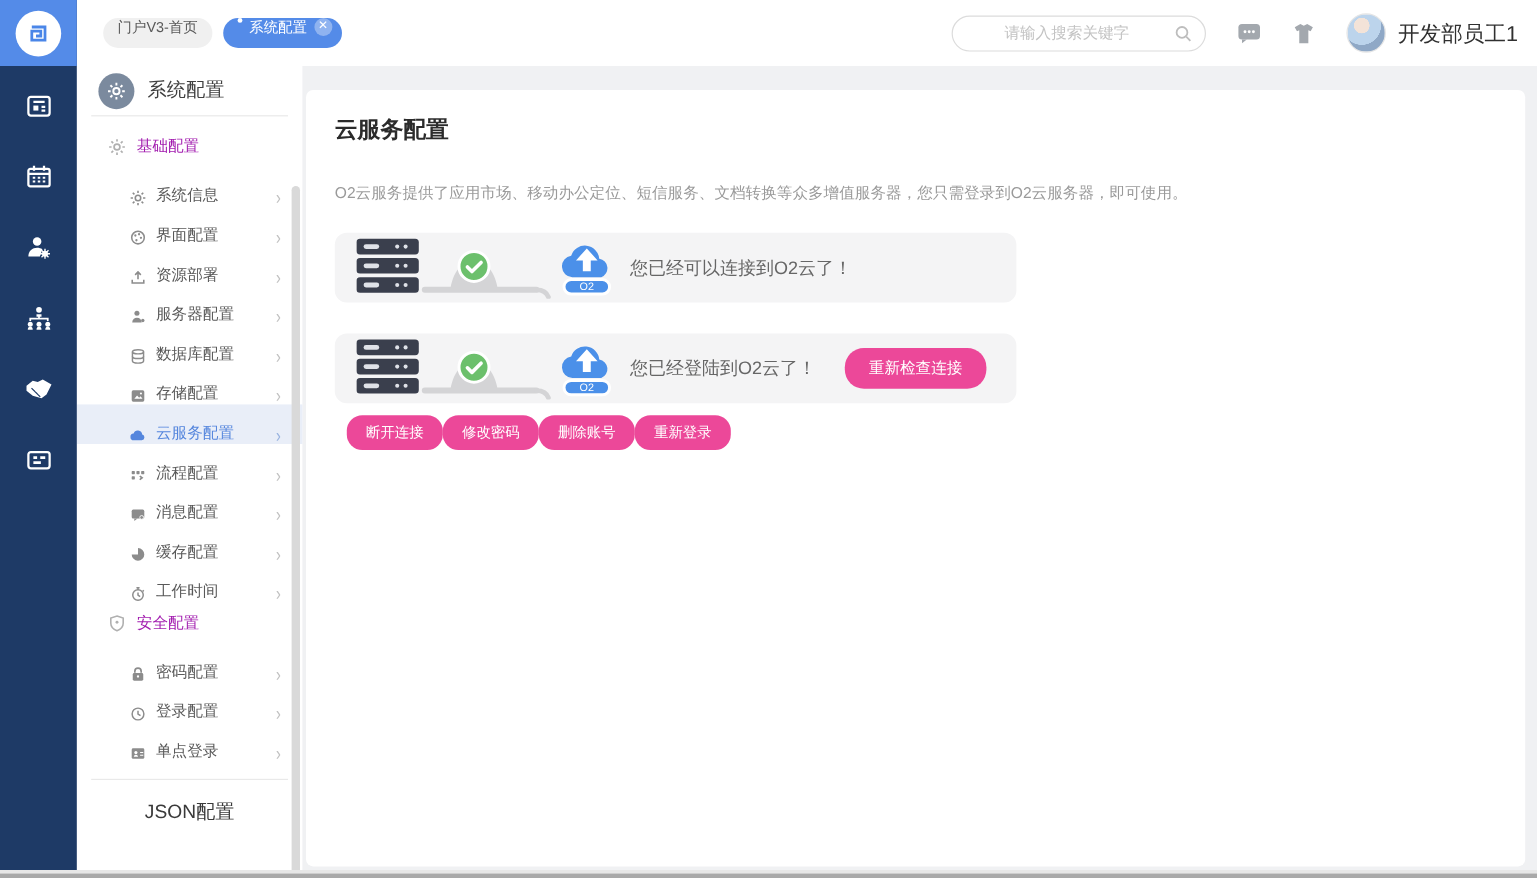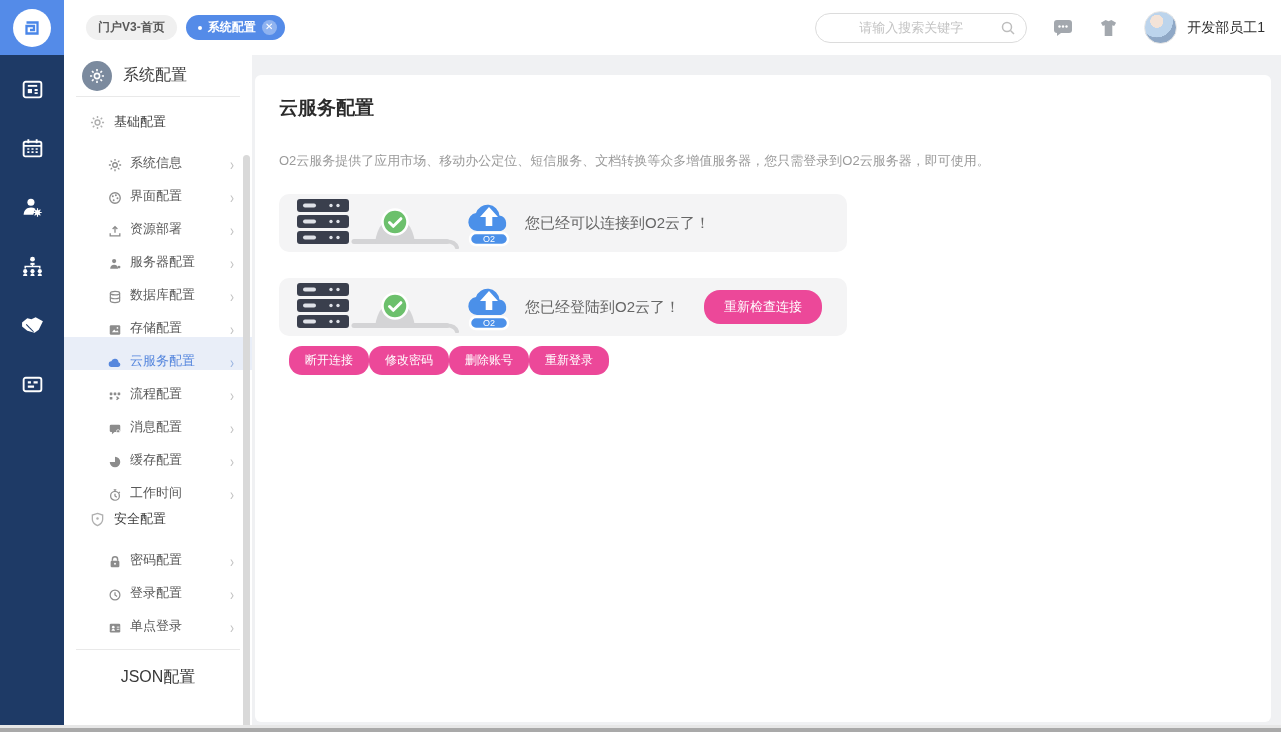--- a/index.html
+++ b/index.html
@@ -9,41 +9,41 @@
   .rail { position:absolute; left:0; top:0; width:64px; height:732px; background:#1e3a66; z-index:5; }
   .logo-box { width:64px; height:55px; background:#548be8; display:flex; align-items:center; justify-content:center; }
   .logo-circle { width:38px; height:38px; border-radius:50%; background:#fff; display:flex; align-items:center; justify-content:center; }
   .rail-items { display:flex; flex-direction:column; align-items:center; padding-top:22px; gap:31px; }
   .rail-item { width:40px; height:28px; display:flex; align-items:center; justify-content:center; cursor:pointer; }
   .rail-item svg { width:25px; height:25px; }
 
   
   .header { position:absolute; left:64px; top:0; width:1217px; height:55px; background:#fff; z-index:4; display:flex; align-items:center; }
   .tabs { display:flex; align-items:center; gap:9px; margin-left:22px; }
-  .tab { height:25px; display:flex; align-items:center; padding:0 12px; border-radius:13px; font-size:12px; color:#595959; background:#f0f0f0; cursor:pointer;font-weight:bold; }
+  .tab { height:25px; display:flex; padding:0 12px; border-radius:13px; font-size:12px; color:#595959; background:#f0f0f0; cursor:pointer; }
   .tab.active { background:#548be8; color:#fff; gap:6px; padding:0 8px 0 12px; }
   .tab .dot { width:4px; height:4px; border-radius:50%; background:#fff; }
   .tab .close { width:15px; height:15px; border-radius:50%; background:rgba(255,255,255,.35); color:#fff; font-size:10px; line-height:14px; text-align:center; }
   .header-right { margin-left:auto; display:flex; align-items:center; margin-right:16px; }
   .search-wrap { position:relative; width:212px; height:30px; }
   .search-wrap input { width:100%; height:100%; border:1px solid #dcdcdc; border-radius:16px; padding:0 34px 0 14px; font-size:13px; color:#555; outline:none; font-family:inherit;text-align:center; }
   .search-wrap input::placeholder { color:#c3c3c3; }
   .search-icon { position:absolute; right:11px; top:7px; }
   .hicon { margin-left:26px; cursor:pointer; display:flex; }
   .avatar { width:33px; height:33px; border-radius:50%; margin-left:26px; cursor:pointer;
             background:radial-gradient(circle at 38% 30%, #f3e3d8 0 22%, #bcd4ec 23% 55%, #8fa8c6 56% 100%); border:1px solid #e5e5e5; }
-  .username { font-size:14px; color:#303030; margin-left:10px; cursor:pointer; }
+  .username { font-size:18px; color:#303030; margin-left:10px; cursor:pointer; }
 
   
   .sidebar { position:absolute; left:64px; top:55px; width:188px; height:677px; background:#fff; z-index:3; }
   .sb-head { height:42px; margin:0 12px; display:flex; align-items:center; gap:11px; border-bottom:1px solid #e9e9e9; padding-left:6px; }
   .sb-head-circle { width:30px; height:30px; border-radius:50%; background:#7b8a9e; display:flex; align-items:center; justify-content:center; }
   .sb-title { font-size:16px; color:#404040; }
   .menu { padding-top:8px; }
-  .sec { height:34px; display:flex; align-items:center; gap:9px; padding-left:26px; color:#404040; font-size:13px; }
+  .sec { height:34px; display:flex; align-items:center; gap:9px; padding-left:26px; color:#a21caf; font-size:13px; }
   .mrow { height:33px; display:flex; align-items:flex-end; gap:8px; padding:0 18px 0 44px; color:#595959; font-size:13px; cursor:pointer; }
   .mrow .chev { margin-left:auto; color:#c2c2c2; font-size:12px; transform:scaleY(1.35); }
   .mrow.sel { background:#e9eef8; color:#5586dd; }
   .mrow.sel .chev { color:#9ab4e0; }
   .mi { width:14px; height:14px; flex:0 0 14px; }
   .sec .mi { width:15px; height:15px; flex-basis:15px; }
   .sb-footer { margin:14px 12px 0; border-top:1px solid #e9e9e9; }
   .json-link { text-align:center; font-size:16px; color:#3a3a3a; padding:17px 0; cursor:pointer; }
   .sb-scrollbar { position:absolute; right:2px; top:100px; width:7px; height:586px; border-radius:4px; background:#d9d9d9; cursor:pointer; }
 

